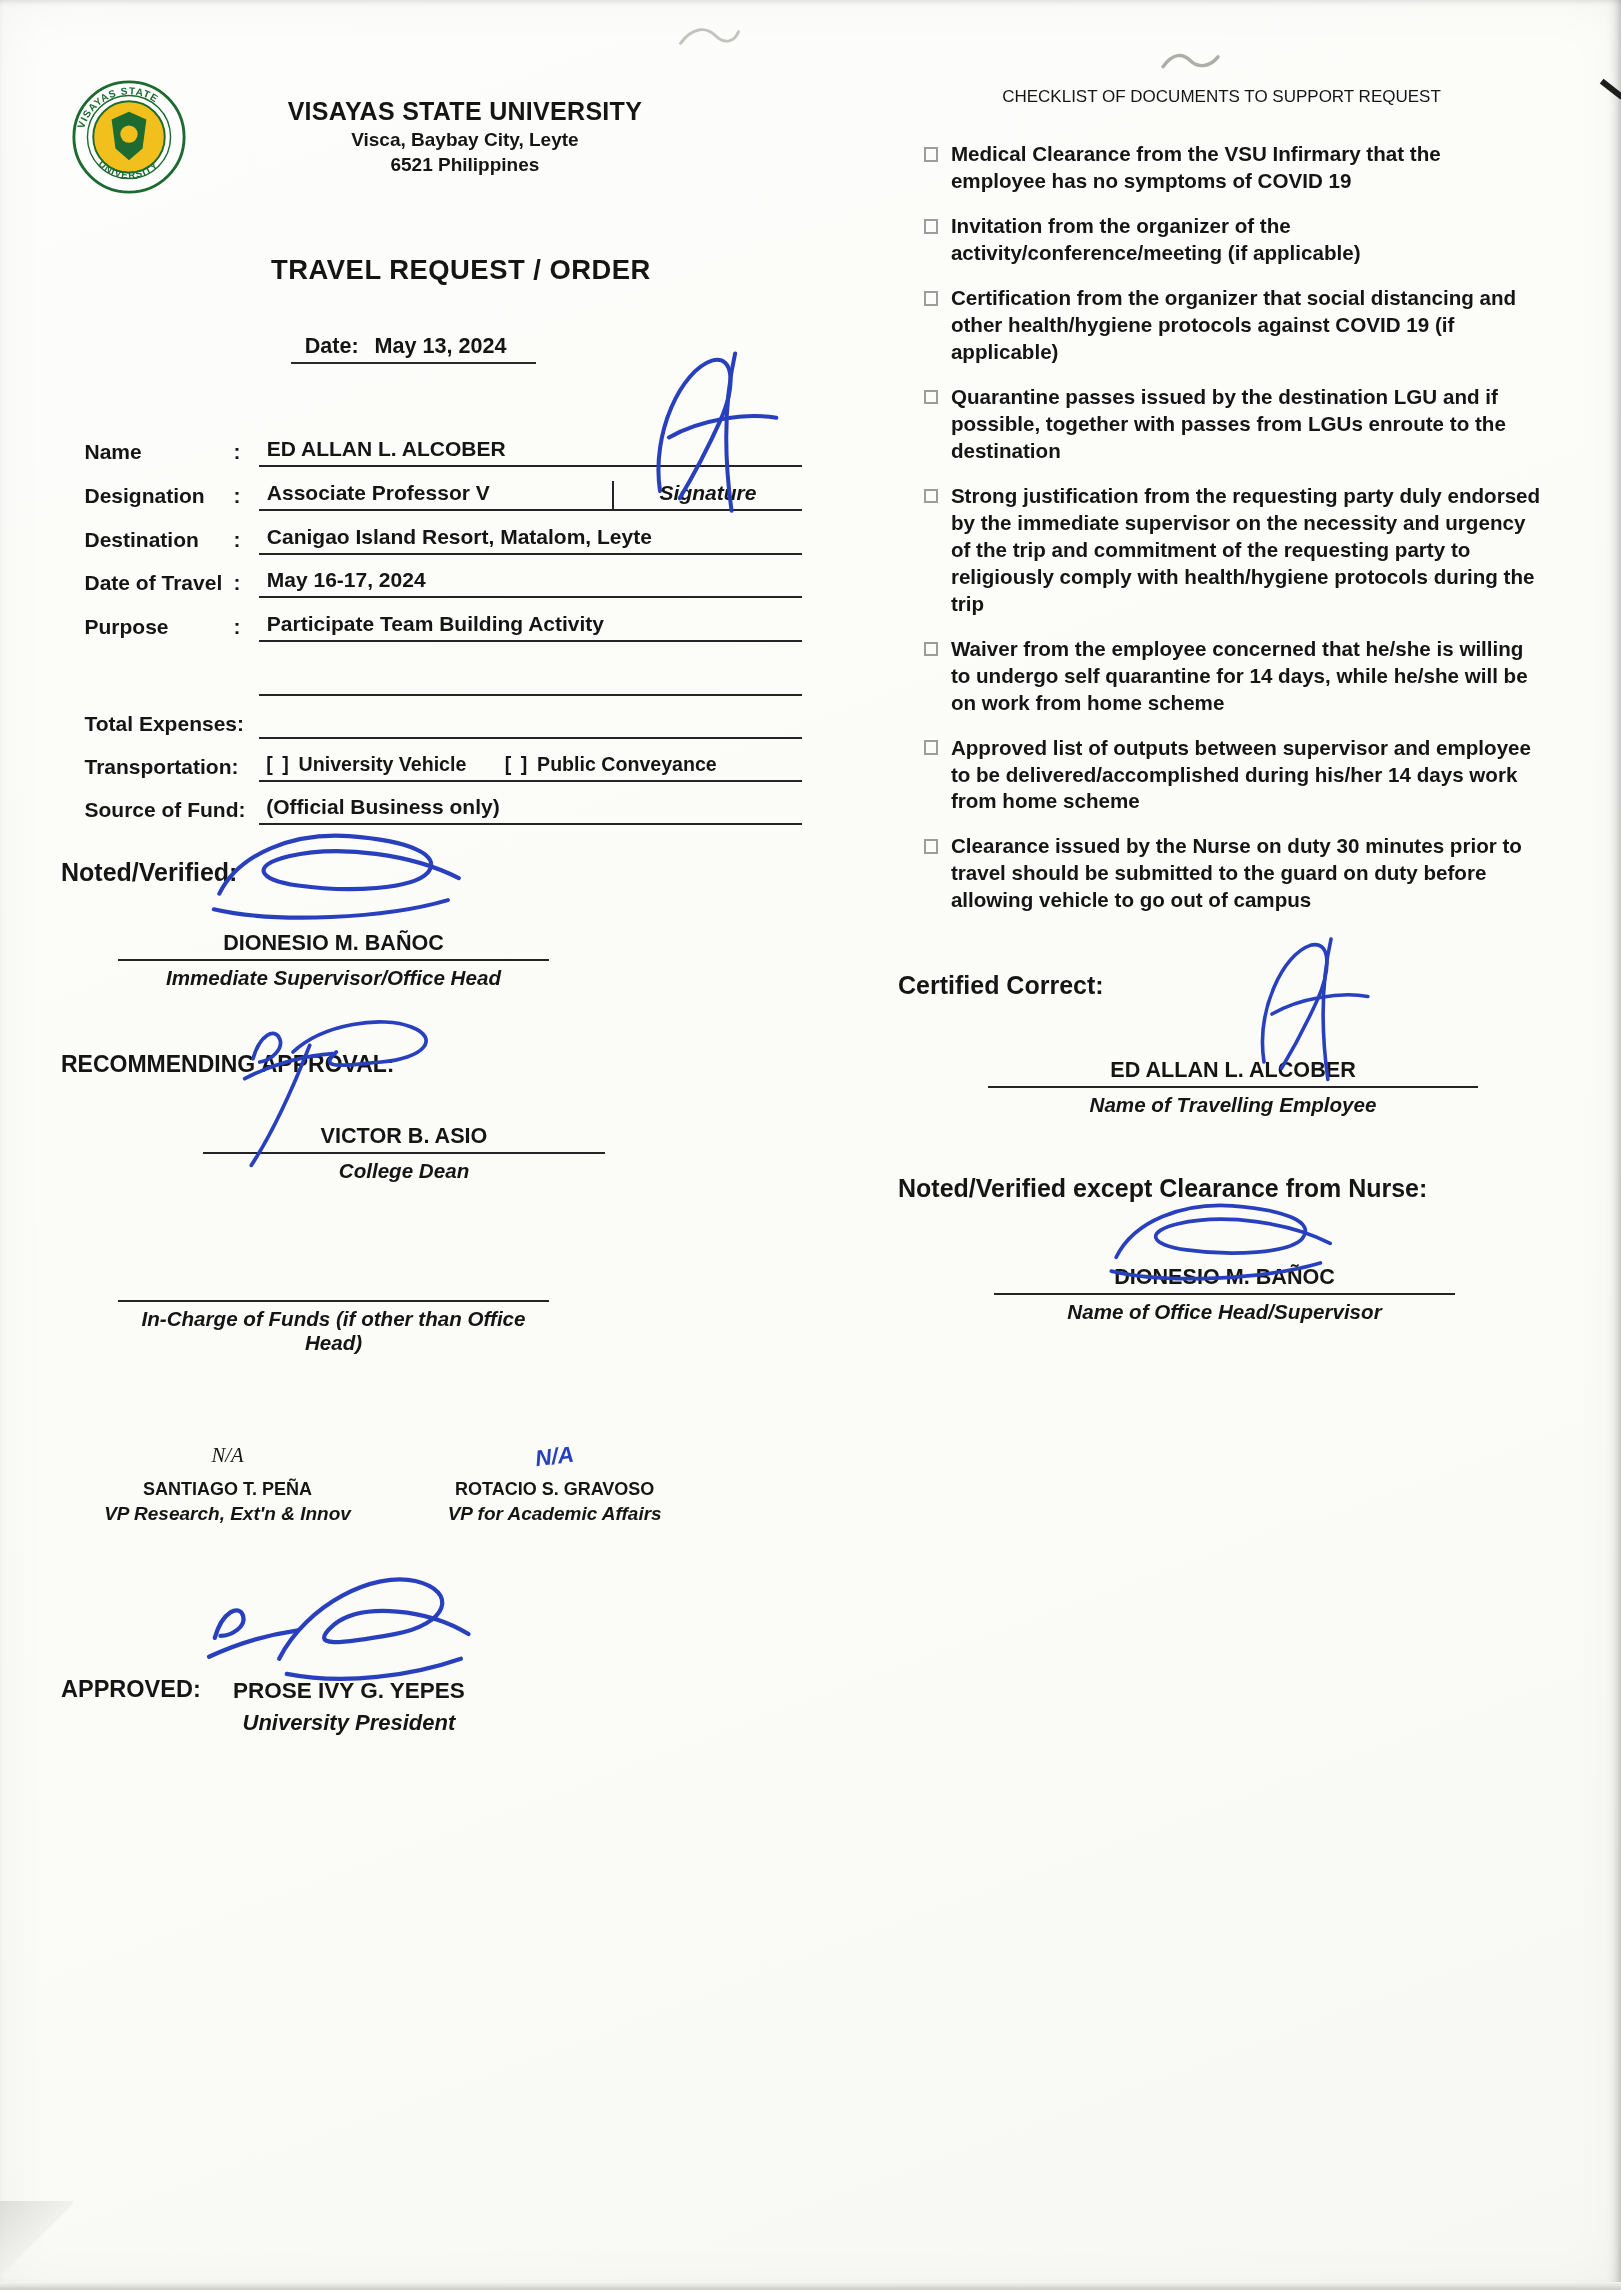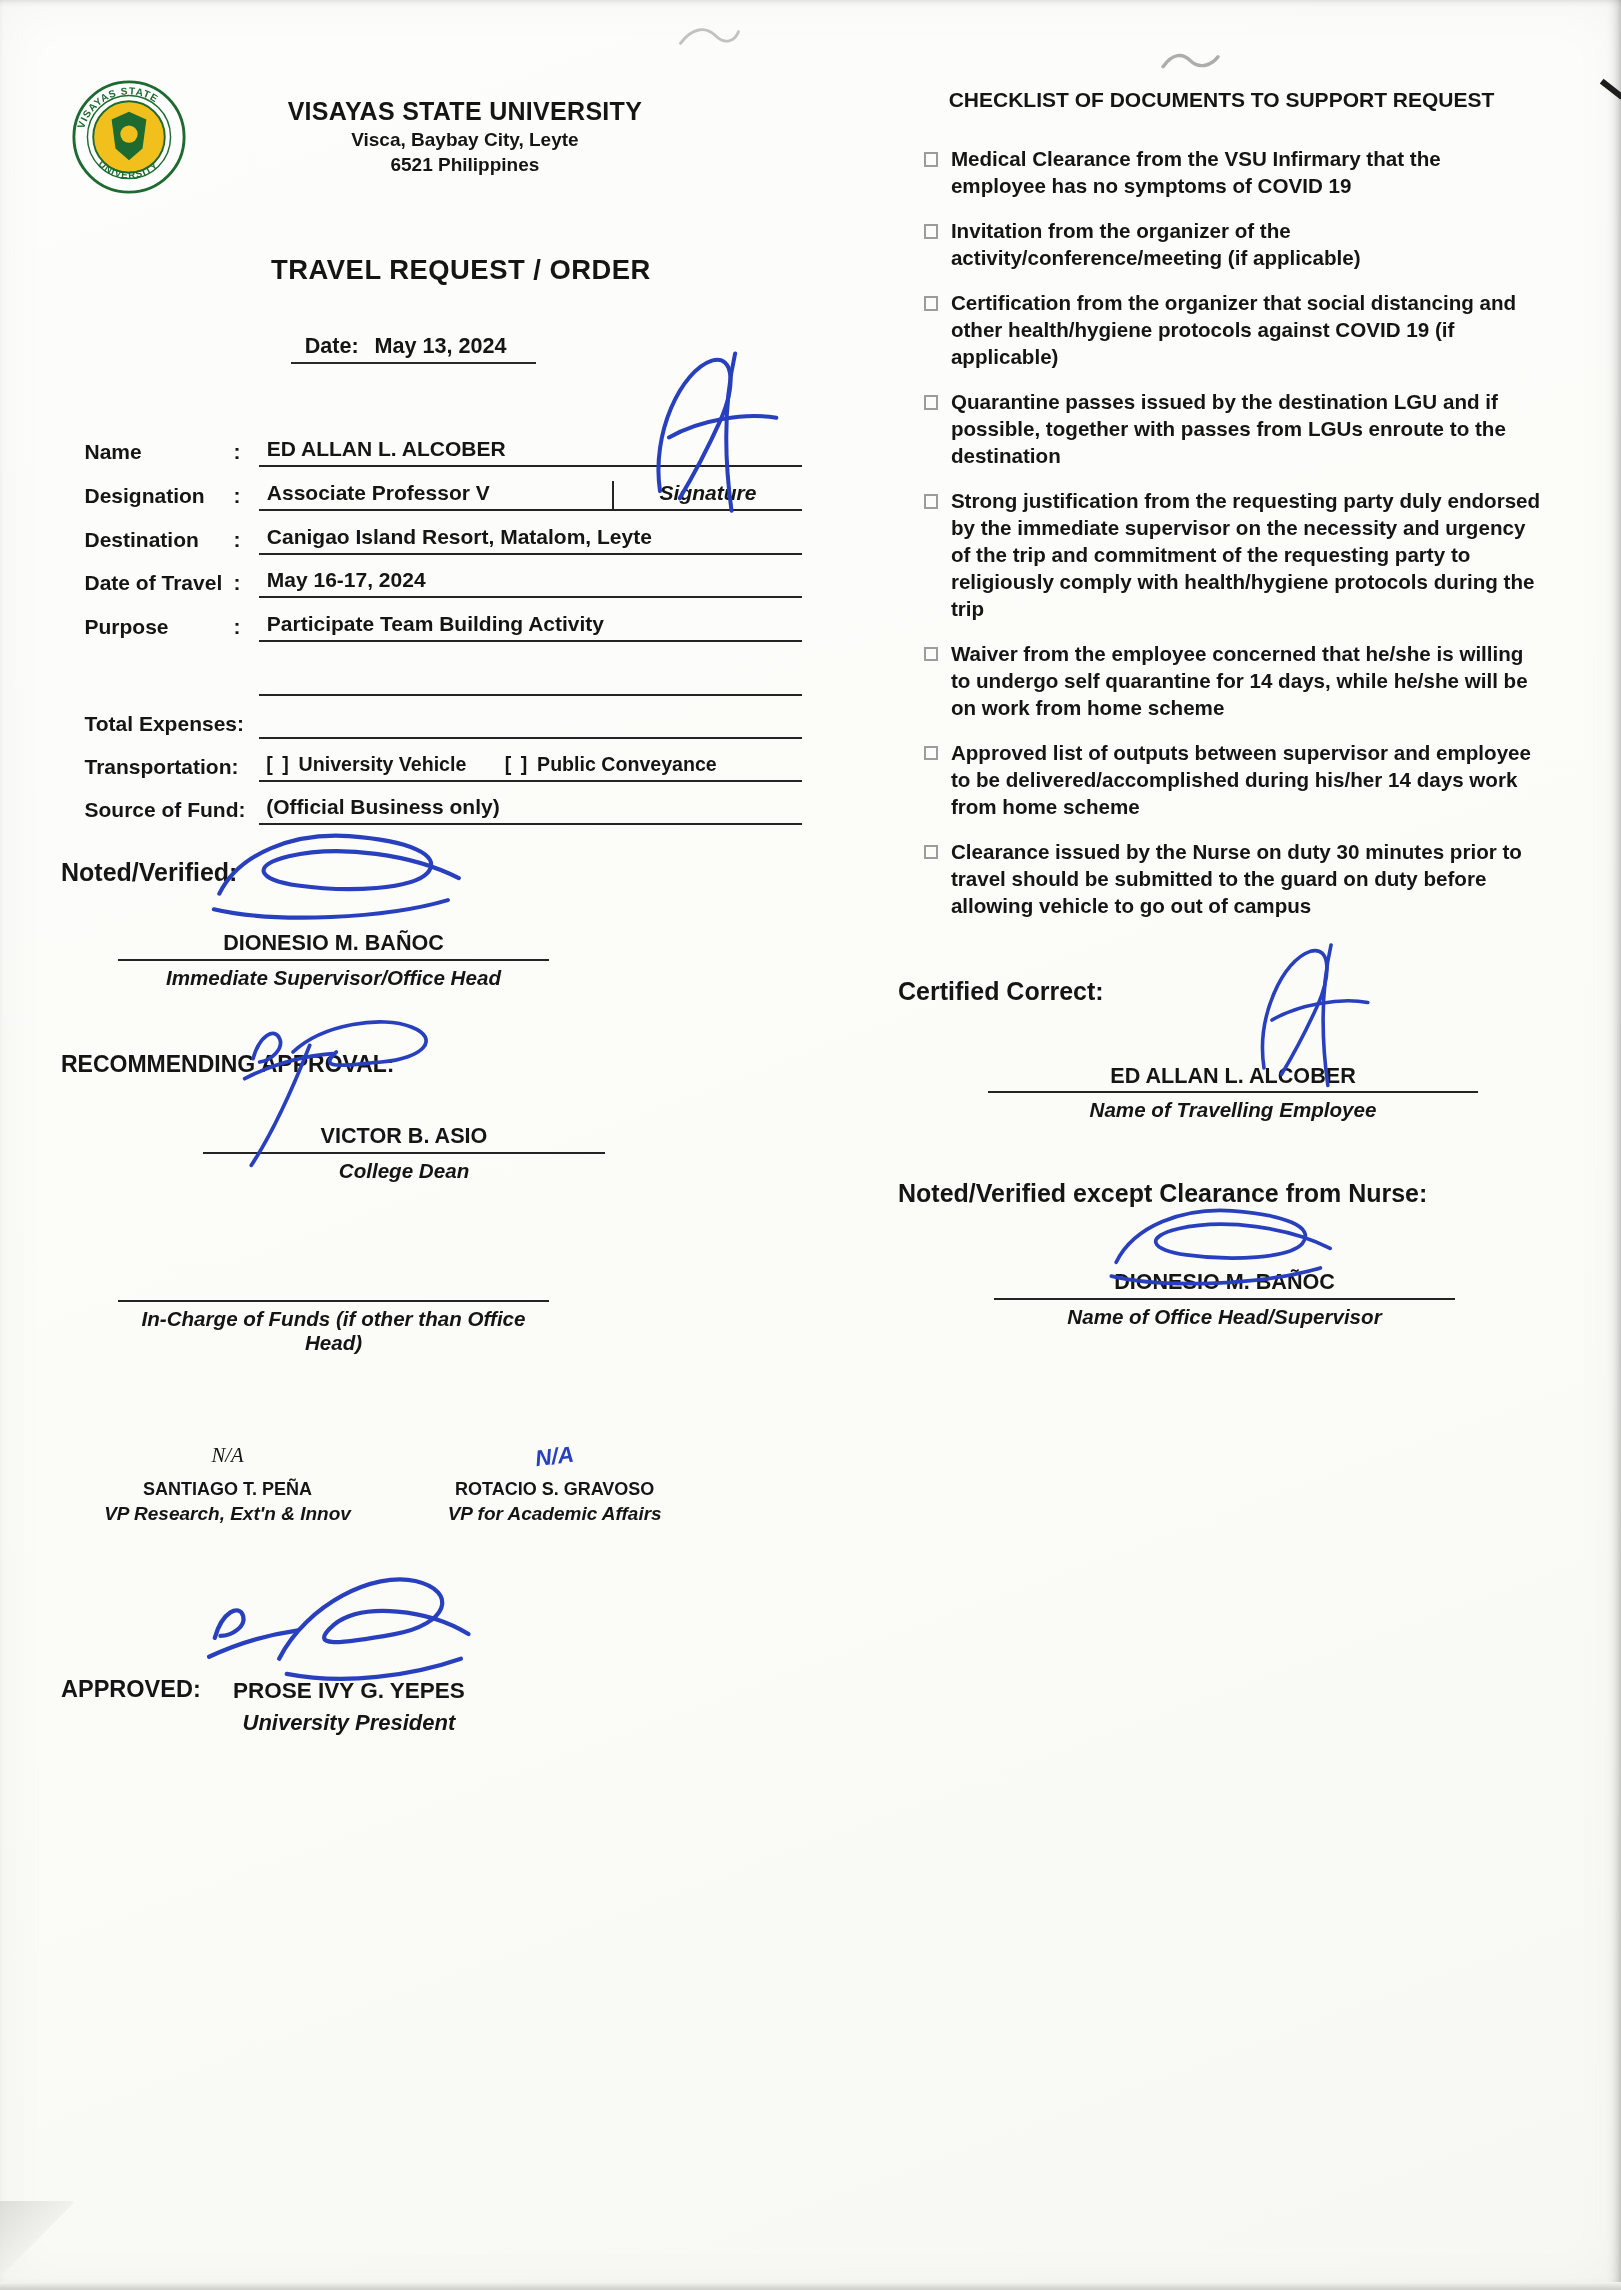--- a/index.html
+++ b/index.html
@@ -73,21 +73,21 @@
                 font-size:22.5px; transform:rotate(-7deg); }
   .vp-name { font-size:18px; font-weight:bold; margin-top:2px; }
   .vp-title { font-size:19px; font-weight:bold; font-style:italic; margin-top:2.9px; }
   .approved-block { margin-top:110px; display:flex; align-items:flex-start; }
   .approved-heading { font-size:23.5px; font-weight:bold; width:172px; flex:0 0 auto; padding-top:41px; }
   .approved-stack { padding-top:43px; text-align:center; }
   .approved-name { font-size:22.5px; font-weight:bold; }
   .approved-title { font-size:22px; font-weight:bold; font-style:italic; margin-top:5.9px; }
 
   
-  .chk-title { text-align:center; font-size:21px; font-weight:bold; line-height:1.3; padding:0 29px; }
+  .chk-title { text-align:center; font-size:17px; font-weight:normal; line-height:1.3; padding:0 29px; }
   .chk-list { margin-top:33px; }
   .chk-item { display:flex; margin-top:18px; font-size:20.6px; font-weight:bold; line-height:1.31; }
   .chk-box { flex:0 0 auto; width:14.7px; height:14.7px; border:2px solid #9c9c9a; margin:5.9px 12.7px 0 25.5px; }
   .chk-text { flex:1; padding-right:3.9px; }
 
   .certified-block { margin-top:57px; }
   .certified-block .lineblock { width:490px; margin-left:90px; margin-top:57px; }
   .noted-right-block { margin-top:57px; }
   .noted-right-block .lineblock { width:461px; margin-left:96px; margin-top:61px; }
 

